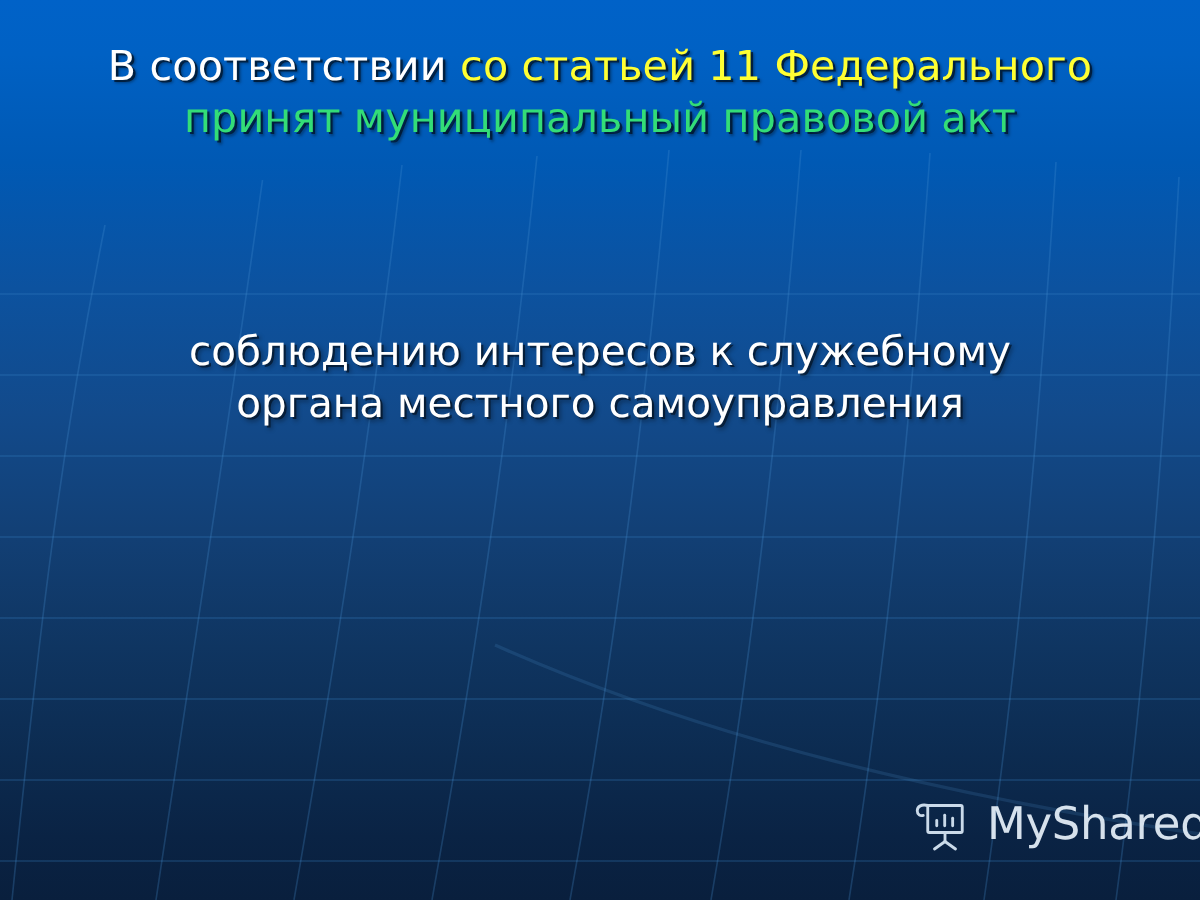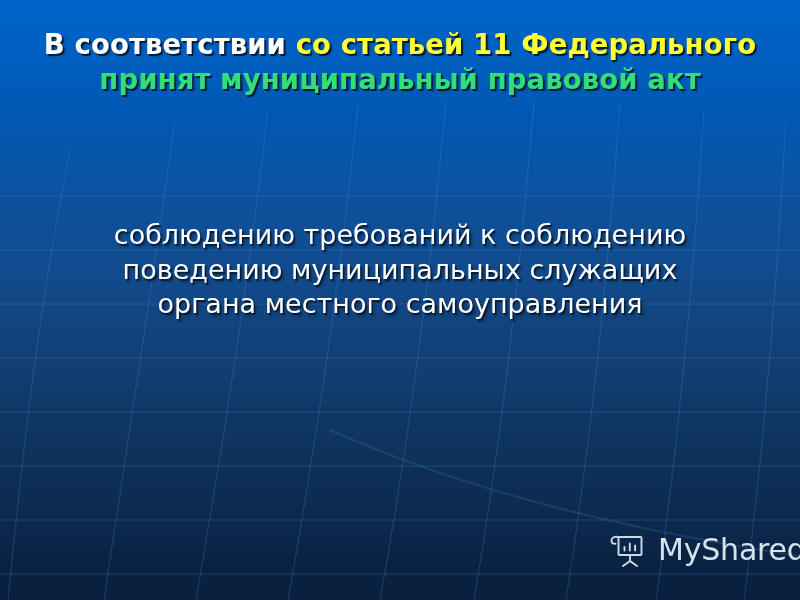--- a/index.html
+++ b/index.html
@@ -41,21 +41,21 @@
     position: absolute;
     left: 0;
     width: 800px;
     text-align: center;
     line-height: 1.04;
   }
 
   #header-block {
     top: 30px;
     font-size: 27.5px;
-    font-weight: 700;
+    font-weight: 400;
     letter-spacing: 0.1px;
   }
   #header-block .line { white-space: nowrap; }
 
   .t-white {
     color: #ffffff;
     text-shadow:
        1.6px 1.6px 0 rgba(0,0,0,.55),
        2.4px 2.4px 2px rgba(0,0,0,.35);
   }
@@ -140,22 +140,21 @@
   <div id="header-block" class="block">
     <div class="line">
       <span class="t-white">В соответствии </span><span class="t-yellow">со статьей 11 Федерального</span>
     </div>
     <div class="line" style="margin-top:6px;text-align:center;">
       <span class="t-green">принят муниципальный правовой акт</span>
     </div>
   </div>
 
   <div id="body-block" class="block">
-    <div class="line">соблюдению требований к соблюдению</div>
-    <div class="line">поведению муниципальных служащих</div>
+    <div class="line">соблюдению интересов к служебному</div>
     <div class="line">органа местного самоуправления</div>
   </div>
 
   <div id="watermark">
     <span>
       <svg width="42" height="40" viewBox="0 0 42 40" fill="none" stroke="#dbeaf8" stroke-width="1.9" stroke-linecap="round" stroke-linejoin="round">
 
         <rect x="10.5" y="7" width="23" height="18" rx="1"></rect>
 
         <path d="M10.5 7 C 6.5 6, 3.5 7.5, 3.5 10.5 C 3.5 13, 5.5 14.2, 7.5 13.6"></path>

